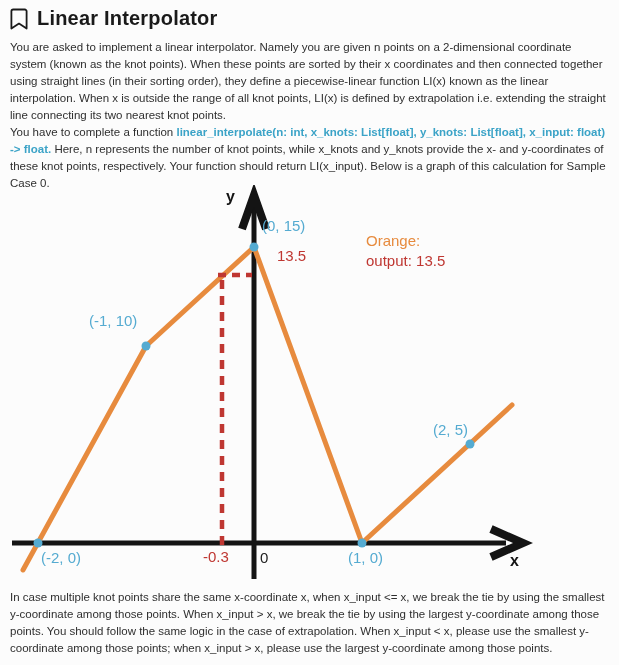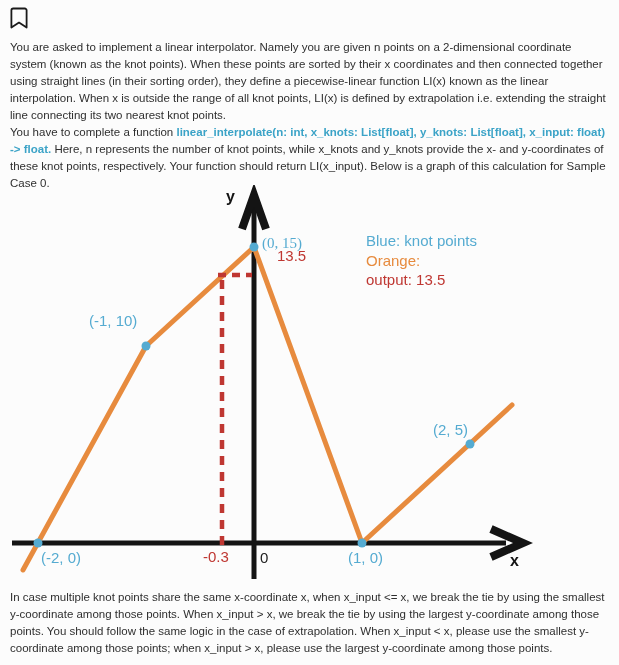--- a/index.html
+++ b/index.html
@@ -36,20 +36,21 @@
 </style>
 </head>
 <body>
 
 <div class="page">
 
   <header class="hdr">
     <svg class="bm" viewBox="0 0 18 22">
       <path d="M3.2 1.5 h11.6 a1.8 1.8 0 0 1 1.8 1.8 V20.5 L9 15.6 1.4 20.5 V3.3 A1.8 1.8 0 0 1 3.2 1.5 Z" fill="none" stroke="#1a1a1a" stroke-width="1.8" stroke-linejoin="round"></path>
     </svg>
+    <h1>Linear Interpolator</h1>
   </header>
 
   <div class="body-text">
     <p>You are asked to implement a linear interpolator. Namely you are given n points on a 2-dimensional coordinate system (known as the knot points). When these points are sorted by their x coordinates and then connected together using straight lines (in their sorting order), they define a piecewise-linear function LI(x) known as the linear interpolation. When x is outside the range of all knot points, LI(x) is defined by extrapolation i.e. extending the straight line connecting its two nearest knot points.</p>
     <p><span>You have to complete a function </span><span class="code">linear_interpolate(n: int, x_knots: List[float], y_knots: List[float], x_input: float) -&gt; float.</span><span> Here, n represents the number of knot points, while x_knots and y_knots provide the x- and y-coordinates of these knot points, respectively. Your function should return LI(x_input). Below is a graph of this calculation for Sample Case 0.</span></p>
   </div>
 
   <div class="graph">
     <svg width="619" height="402" viewBox="0 0 619 402">
 
@@ -69,29 +70,28 @@
       <circle cx="362" cy="358" r="4.5" fill="#55abd1"></circle>
       <circle cx="470" cy="259" r="4.5" fill="#55abd1"></circle>
     </svg>
 
     <div class="glabel axis-label" style="top:3px;left:226px;">y</div>
     <div class="glabel axis-label" style="top:367px;left:510px;">x</div>
     <div class="glabel origin" style="top:364px;left:260px;">0</div>
 
     <div class="glabel blue" style="top:364px;left:41px;">(-2, 0)</div>
     <div class="glabel blue" style="top:127px;left:89px;">(-1, 10)</div>
-    <div class="glabel blue" style="top:50px;left:262px;font-family:Liberation Serif, serif;">(0, 15)</div>
+    <div class="glabel blue" style="top:32px;left:262px;">(0, 15)</div>
     <div class="glabel blue" style="top:364px;left:348px;">(1, 0)</div>
     <div class="glabel blue" style="top:236px;left:433px;">(2, 5)</div>
 
     <div class="glabel red" style="top:363px;left:203px;">-0.3</div>
     <div class="glabel red" style="top:62px;left:277px;">13.5</div>
 
     <div class="legend">
-      <div class="blue">Blue: knot points</div>
       <div class="orange">Orange:</div>
       <div class="red">output: 13.5</div>
     </div>
   </div>
 
   <p class="footer">In case multiple knot points share the same x-coordinate x, when x_input &lt;= x, we break the tie by using the smallest y-coordinate among those points. When x_input &gt; x, we break the tie by using the largest y-coordinate among those points. You should follow the same logic in the case of extrapolation. When x_input &lt; x, please use the smallest y-coordinate among those points; when x_input &gt; x, please use the largest y-coordinate among those points.</p>
 
 </div>
 
 </body></html>

